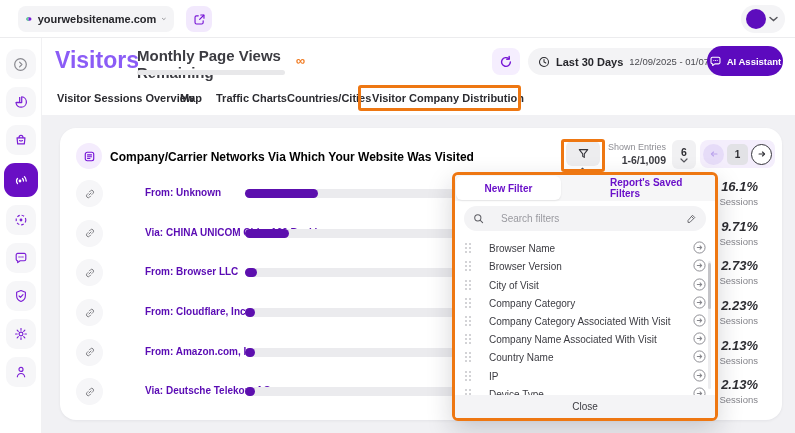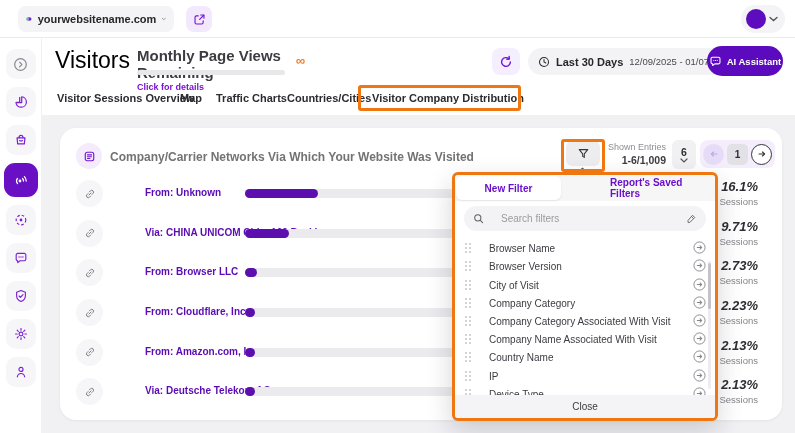--- a/index.html
+++ b/index.html
@@ -23,21 +23,21 @@
   .sidebar { position:absolute; left:0; top:38px; width:42px; height:395px; background:#fff;
              border-right:1px solid #f1f1f3; z-index:5; display:flex; flex-direction:column;
              align-items:center; padding-top:11px; gap:8px; }
   .side-item { width:30px; height:30px; border-radius:10px; background:#f6f6f8; color:#7c1fd6;
                display:grid; place-items:center; cursor:pointer; flex:0 0 auto; }
   .side-item.muted { color:#8a8a90; }
   .side-item.active { width:34px; height:34px; border-radius:11px; background:#690fc4; color:#fff; }
 
   
   .header-zone { position:absolute; left:42px; top:38px; width:753px; height:77px; background:#fff; }
-  .page-title { position:absolute; left:55px; top:47px; font-size:23px; font-weight:400; color:#000000; z-index:2;}
+  .page-title { position:absolute; left:55px; top:47px; font-size:23px; font-weight:700; color:#8b5cf6; z-index:2;}
   .quota { position:absolute; left:137px; top:47px; width:150px; z-index:2;}
   .quota-label { font-size:15px; font-weight:700; color:#3c3c42; }
   .quota-link { font-size:9px; font-weight:700; color:#7a12d4; margin-top:1px; cursor:pointer; }
   .quota-value { position:absolute; right:-18px; top:6px; color:#f07a20; font-size:13px; font-weight:700; }
   .quota-bar { position:absolute; left:137px; top:70px; width:148px; height:5px; background:#e8e8ea; border-radius:3px; z-index:2;}
   .refresh-btn { position:absolute; left:492px; top:48px; width:28px; height:27px; background:#f5eefe;
                  border-radius:8px; display:grid; place-items:center; color:#7615d6; cursor:pointer; z-index:2;}
   .date-pill { position:absolute; left:528px; top:48px; height:27px; background:#f3f3f5; border-radius:14px;
                display:flex; align-items:center; gap:6px; padding:0 10px; cursor:pointer; z-index:2;}
   .date-preset { font-size:11px; font-weight:700; color:#26262b; }
@@ -48,21 +48,21 @@
 
   
   .tab { position:absolute; top:92px; font-size:11px; font-weight:700; color:#2b2b30; cursor:pointer; white-space:nowrap; z-index:2;}
 
   
   .content-bg { position:absolute; left:42px; top:115px; width:753px; height:318px; background:#f1f1f4; }
   .card { position:absolute; left:60px; top:128px; width:722px; height:292px; background:#fff;
           border-radius:16px; box-shadow:0 1px 3px rgba(20,20,40,.06); }
   .card-title-icon { position:absolute; left:16px; top:15px; width:26px; height:26px; border-radius:50%;
                      background:#f4ecfd; display:grid; place-items:center; color:#7615d6; }
-  .card-title { position:absolute; left:50px; top:22px; font-size:12px; font-weight:700; color:#737373; }
+  .card-title { position:absolute; left:50px; top:22px; font-size:12px; font-weight:700; color:#000000; }
 
   .funnel-btn { position:absolute; left:506px; top:13px; width:34px; height:25px; background:#ededef;
                 border-radius:6px; display:grid; place-items:center; color:#35353b; cursor:pointer; }
   .funnel-chev { position:absolute; left:518px; top:39px; color:#55555b; }
   .entries { position:absolute; left:544px; top:14px; width:62px; text-align:right; }
   .entries-label { font-size:9px; color:#8d8d93; }
   .entries-value { font-size:10.5px; font-weight:700; color:#3c3c42; margin-top:2px; }
   .size-box { position:absolute; left:612px; top:12px; width:24px; height:29px; background:#f1f1f3; border-radius:6px;
               display:flex; flex-direction:column; align-items:center; justify-content:center; cursor:pointer; }
   .size-box .val { font-size:10.5px; font-weight:700; color:#2e2e33; }
@@ -214,21 +214,20 @@
           <path d="M3.8 13.5c.4-2.4 2-3.8 4.2-3.8s3.8 1.4 4.2 3.8" fill="none" stroke="currentColor" stroke-width="1.3" stroke-linecap="round"></path>
         </svg>
     </div>
   </div>
 
   <div class="header-zone"></div>
   <div class="page-title">Visitors</div>
 
   <div class="quota">
     <div class="quota-label">Monthly Page Views Remaining</div>
-    <div class="quota-link">Click for details</div>
     <div class="quota-value">∞</div>
   </div>
   <div class="quota-bar"></div>
 
   <div class="refresh-btn">
     <svg width="14" height="14" viewBox="0 0 16 16">
         <path d="M13 8a5 5 0 1 1-1.6-3.7" fill="none" stroke="currentColor" stroke-width="1.6" stroke-linecap="round"></path>
         <polyline points="11.6,1.6 11.8,4.6 8.9,4.9" fill="none" stroke="currentColor" stroke-width="1.6" stroke-linecap="round" stroke-linejoin="round"></polyline>
       </svg>
   </div>

